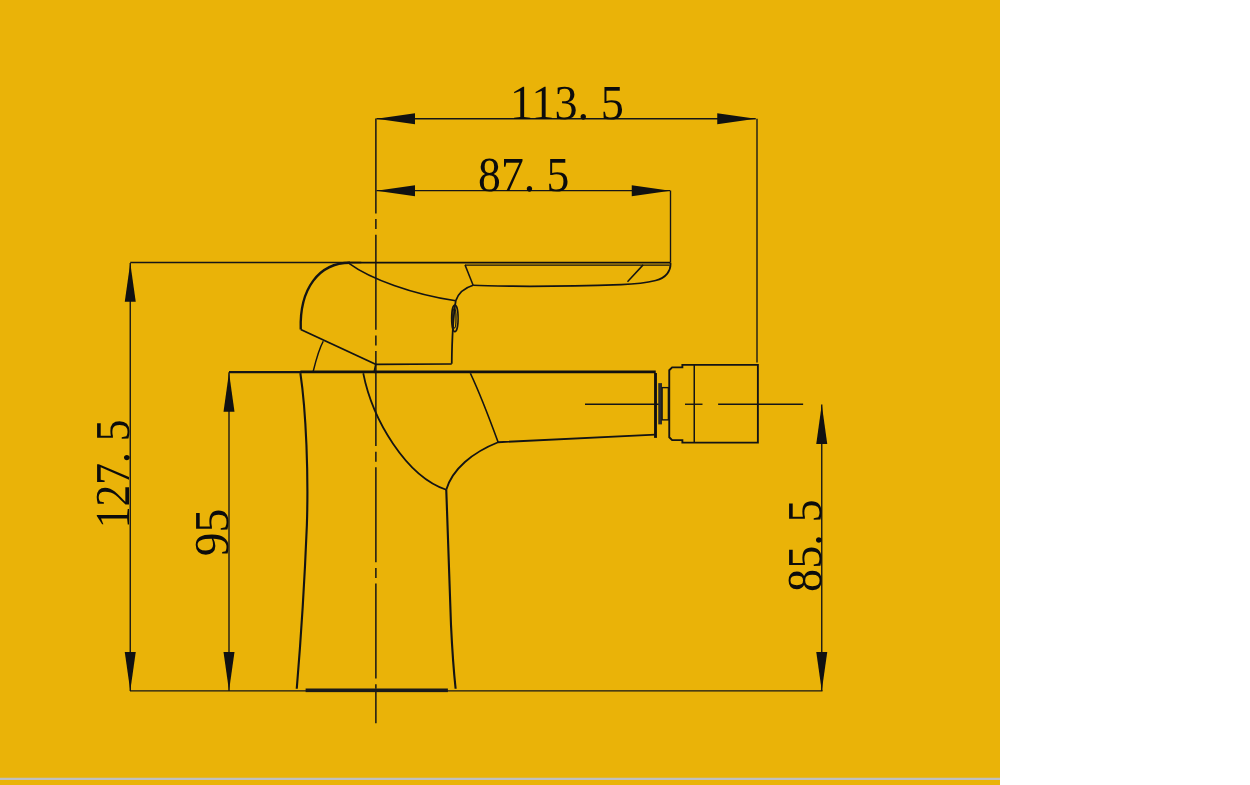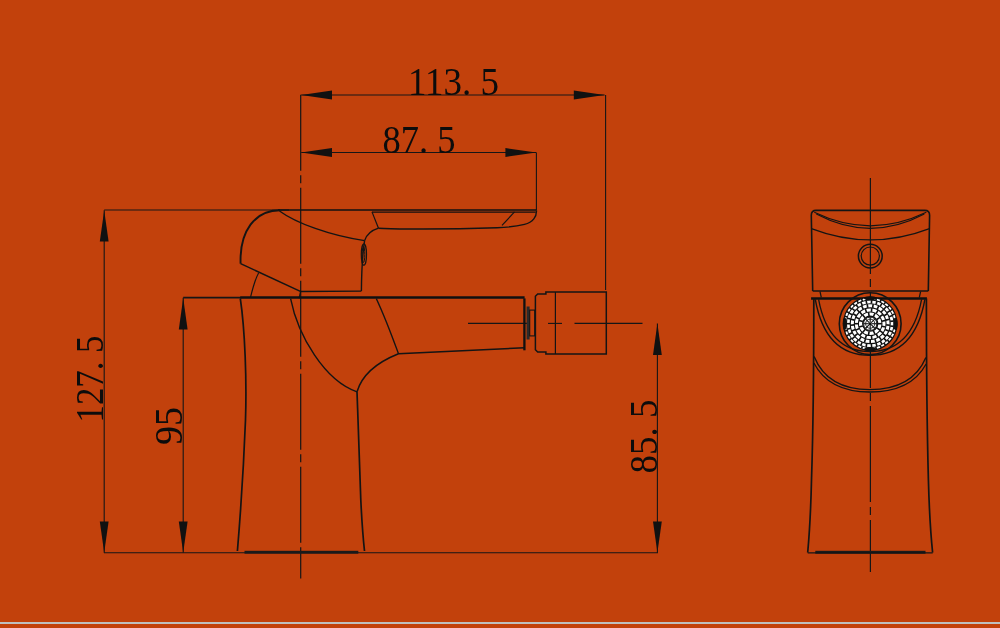--- a/index.html
+++ b/index.html
@@ -1,16 +1,16 @@
 <!DOCTYPE html>
 <html><head>
 <meta charset="utf-8">
 <style>
   html,body{margin:0;padding:0;background:#ffffff;}
-  #page{width:1000px;height:628px;position:relative;background:#c2410c;overflow:hidden;}
+  #page{width:800px;height:628px;position:relative;background:#eab308;overflow:hidden;}
   svg{position:absolute;left:0;top:0;}
   text{font-family:"Liberation Serif", serif; fill:#0c0c0c;}
 </style>
 </head>
 <body>
 
 <div id="page">
 <svg width="1000" height="628" viewBox="0 0 1000 628" fill="none" stroke-linecap="butt">
 
 <g stroke="#161616" stroke-width="1.1">

